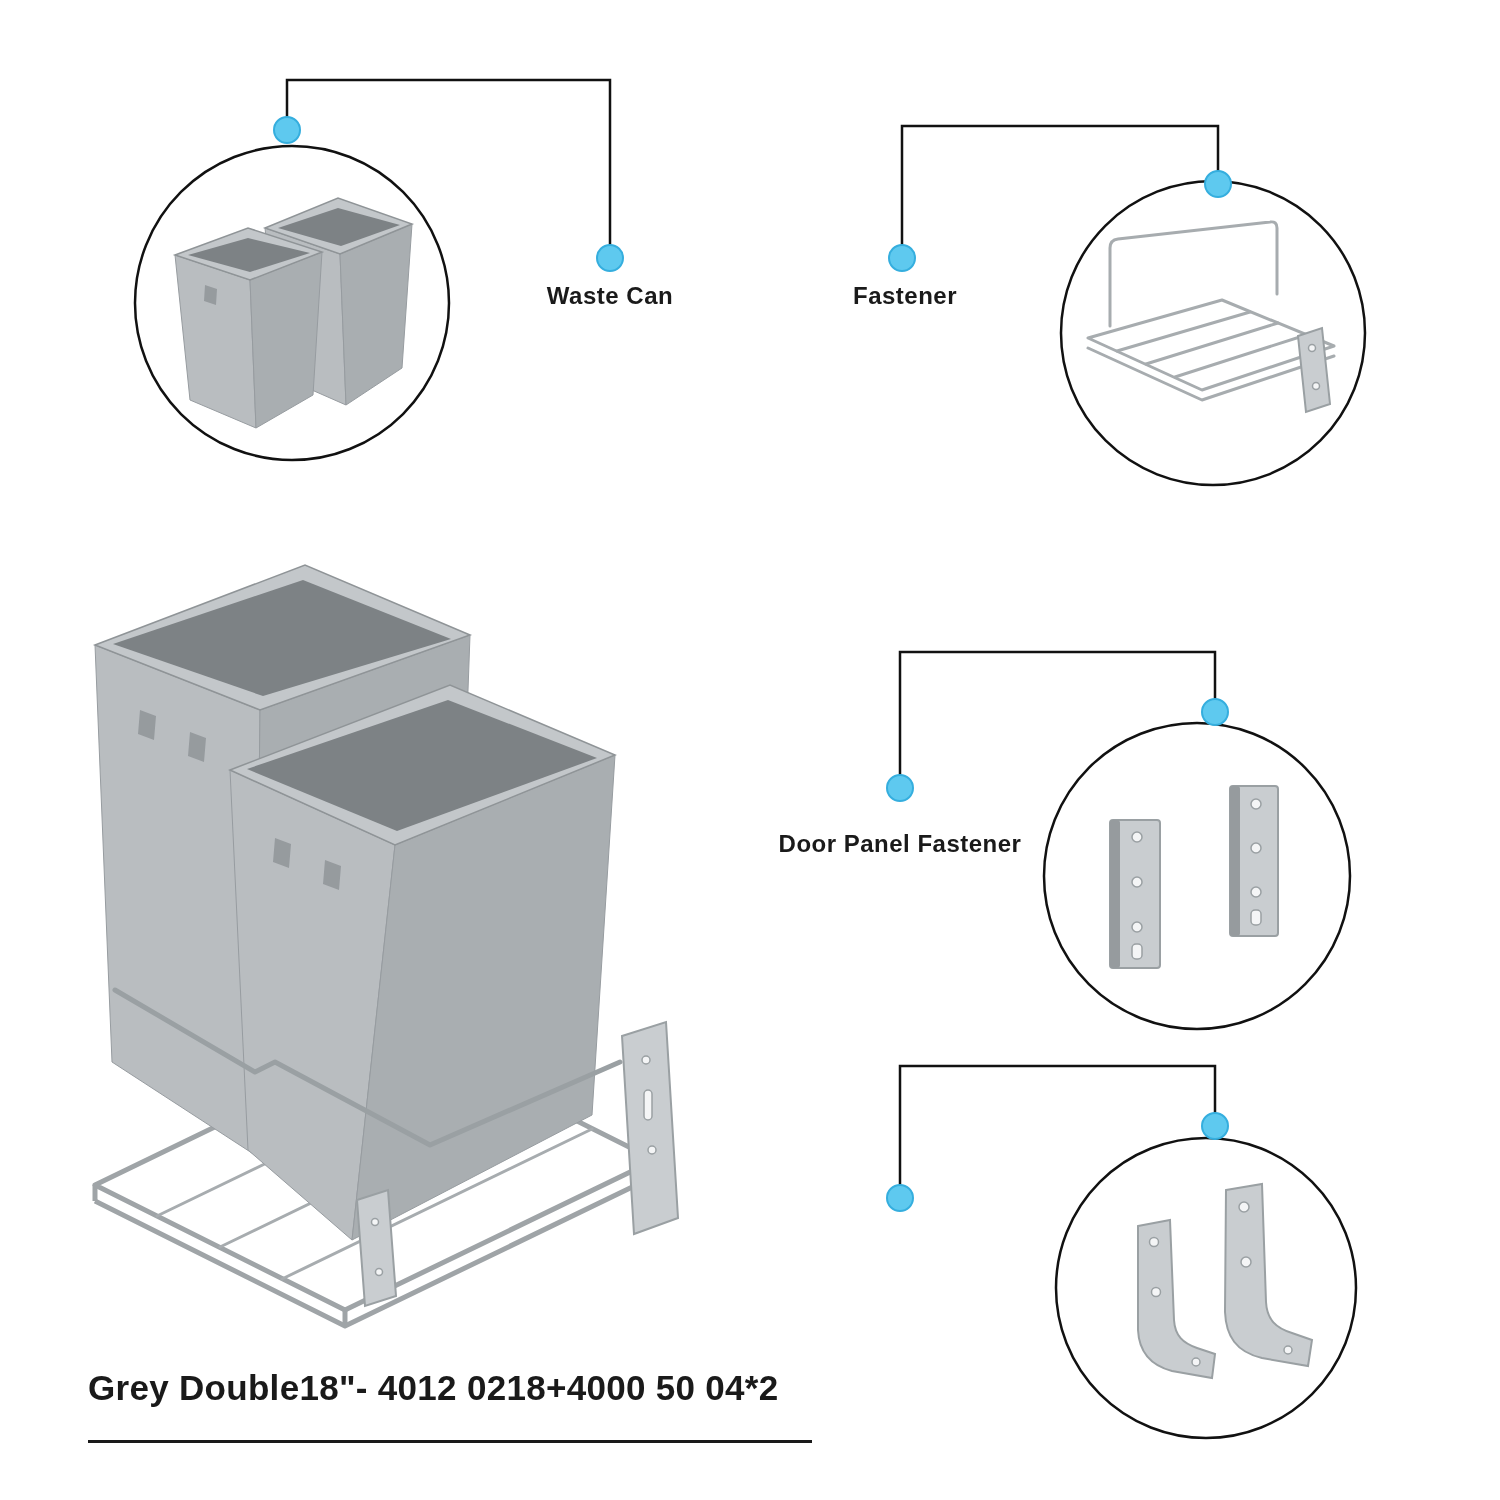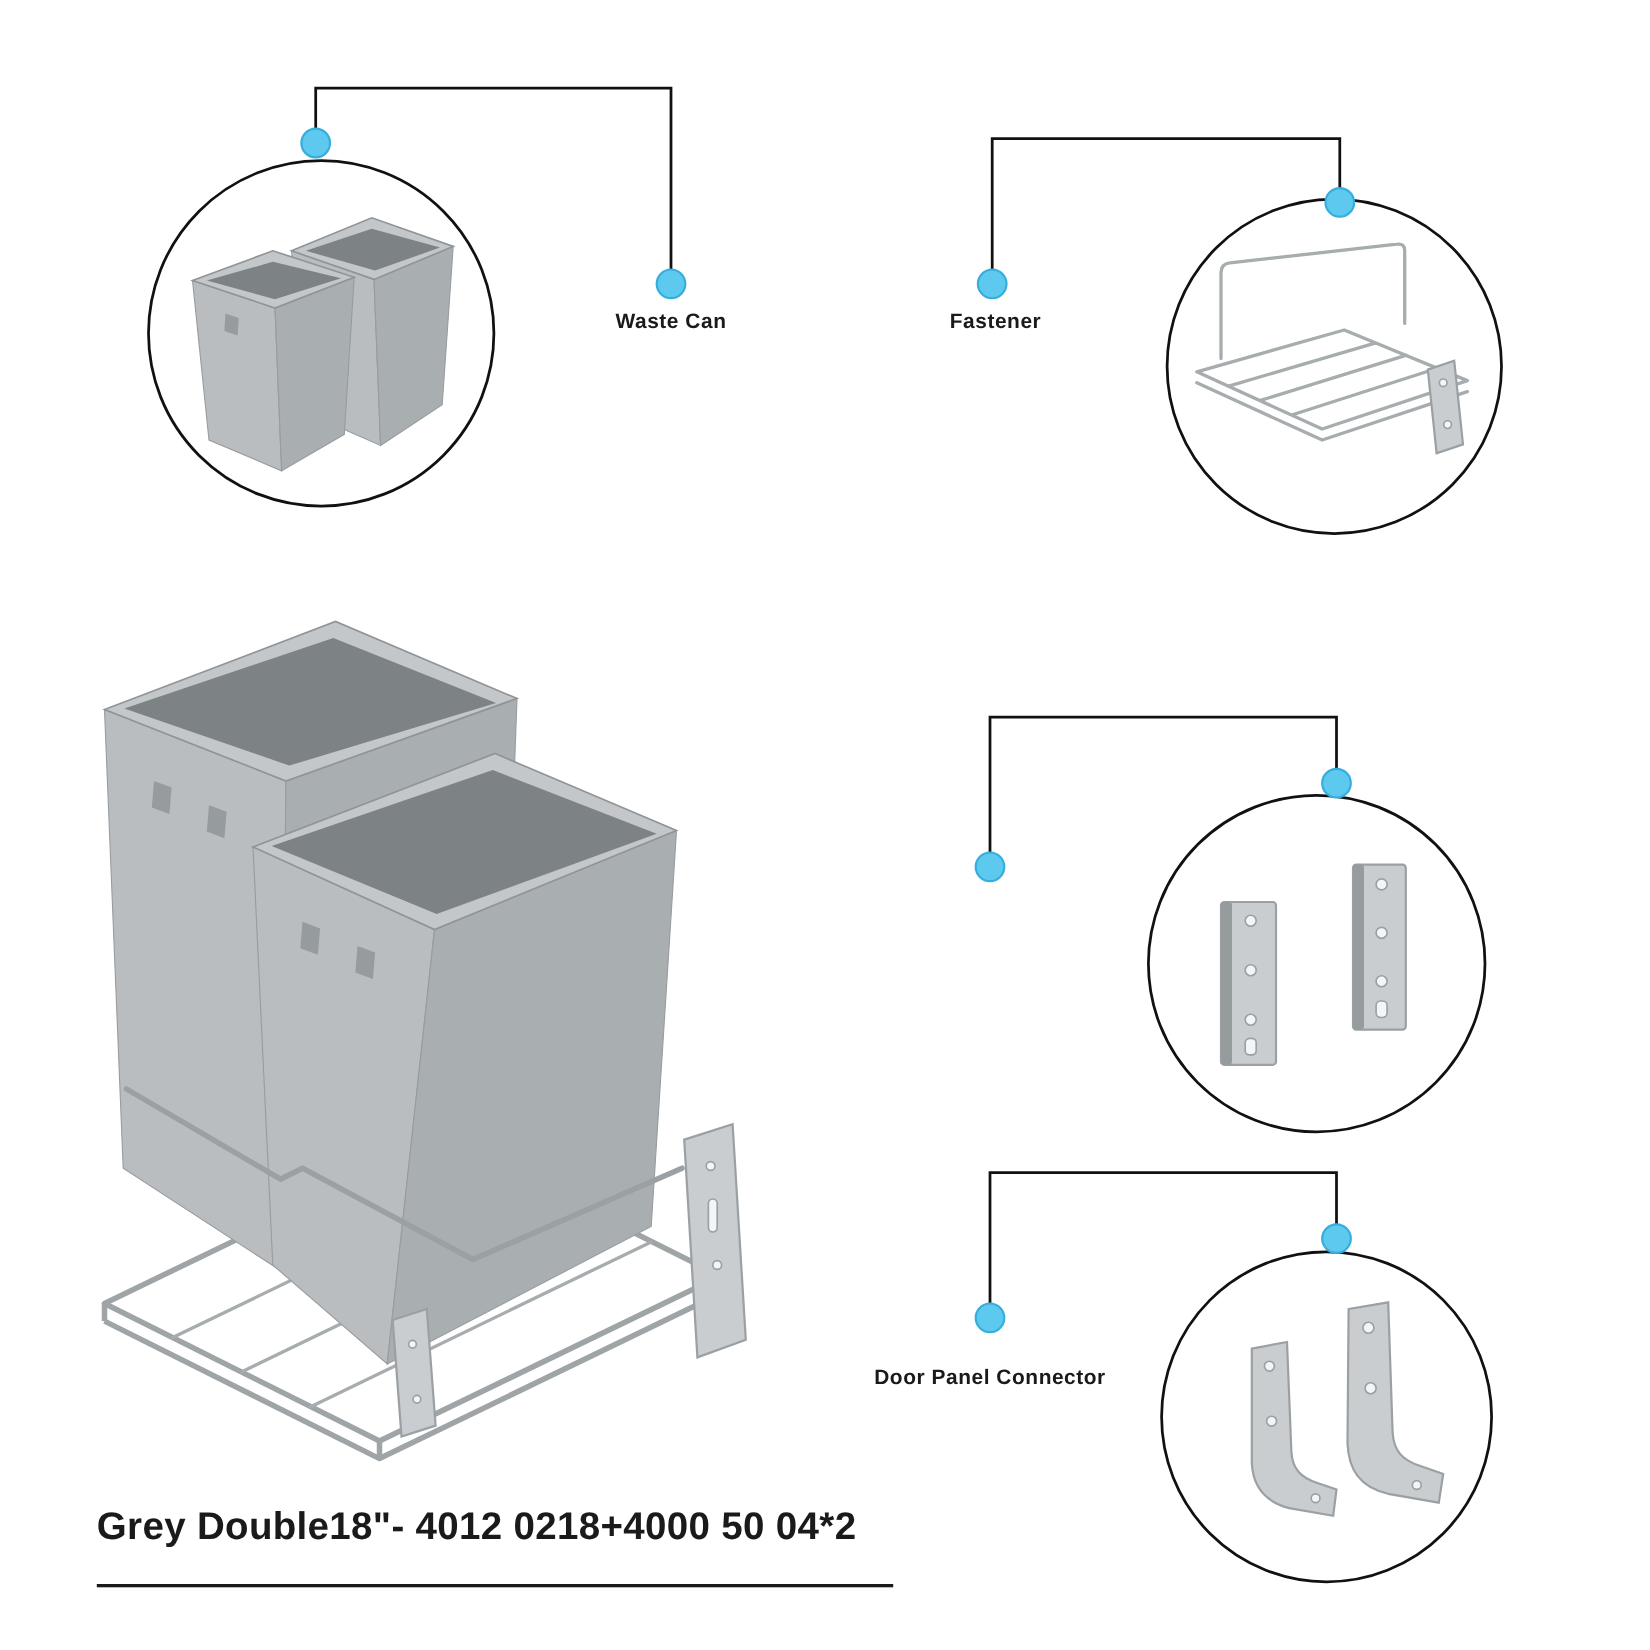--- a/index.html
+++ b/index.html
@@ -3,21 +3,21 @@
 <meta charset="utf-8">
 <style>
   * { margin:0; padding:0; box-sizing:border-box; }
   html,body { width:1500px; height:1500px; background:var(--background,#fff);
               font-family:"Liberation Sans", sans-serif; }
   .canvas { position:absolute; left:0; top:0; width:1500px; height:1500px; overflow:hidden; }
   .overlay { position:absolute; left:0; top:0; width:1500px; height:1500px; }
   .ring  { fill:none; stroke:var(--line,#111); stroke-width:2.5; }
   .cline { fill:none; stroke:var(--line,#111); stroke-width:2.5; }
   .dot   { fill:var(--callout-dot,#5ec9ef); stroke:var(--callout-dot-edge,#35aede); stroke-width:2; }
-  .label { position:absolute; font-weight:bold; font-size:19px; color:var(--text,#1a1a1a);
+  .label { position:absolute; font-weight:bold; font-size:24px; color:var(--text,#1a1a1a);
            text-align:center; white-space:nowrap; letter-spacing:.5px; }
   .illus { position:absolute; }
   .caption { position:absolute; left:88px; top:1368px; font-weight:bold; font-size:35px;
              color:var(--text,#1a1a1a); white-space:nowrap; letter-spacing:.3px; }
   .caption-line { position:absolute; left:88px; top:1440px; width:724px; height:3px;
                   background:var(--text,#1a1a1a); }
   
   .bin-left-face { fill:var(--bin-light,#b9bdc0); stroke:#979ca0; stroke-width:1; }
   .bin-right-face{ fill:var(--bin-mid,#a9aeb1);  stroke:#979ca0; stroke-width:1; }
   .bin-rim   { fill:var(--bin-rim,#c3c7ca); stroke:#8f9497; stroke-width:1.5; }
@@ -163,18 +163,18 @@
     </g>
     <g>
       <polygon class="metal" points="287,650 318,640 326,746 295,756"></polygon>
       <circle class="hole" cx="305" cy="672" r="3.5"></circle>
       <circle class="hole" cx="309" cy="722" r="3.5"></circle>
     </g>
   </svg>
 
   <div class="label" style="left:495px; top:282px; width:230px;">Waste Can</div>
   <div class="label" style="left:790px; top:282px; width:230px;">Fastener</div>
-  <div class="label" style="left:735px; top:1242px; width:330px;">Door Panel Connector</div>
+  <div class="label" style="left:735px; top:830px; width:330px;">Door Panel Fastener</div>
 
   <div class="caption">Grey Double18"- 4012 0218+4000 50 04*2</div>
   <div class="caption-line"></div>
 
 </div>
 
 </body></html>

